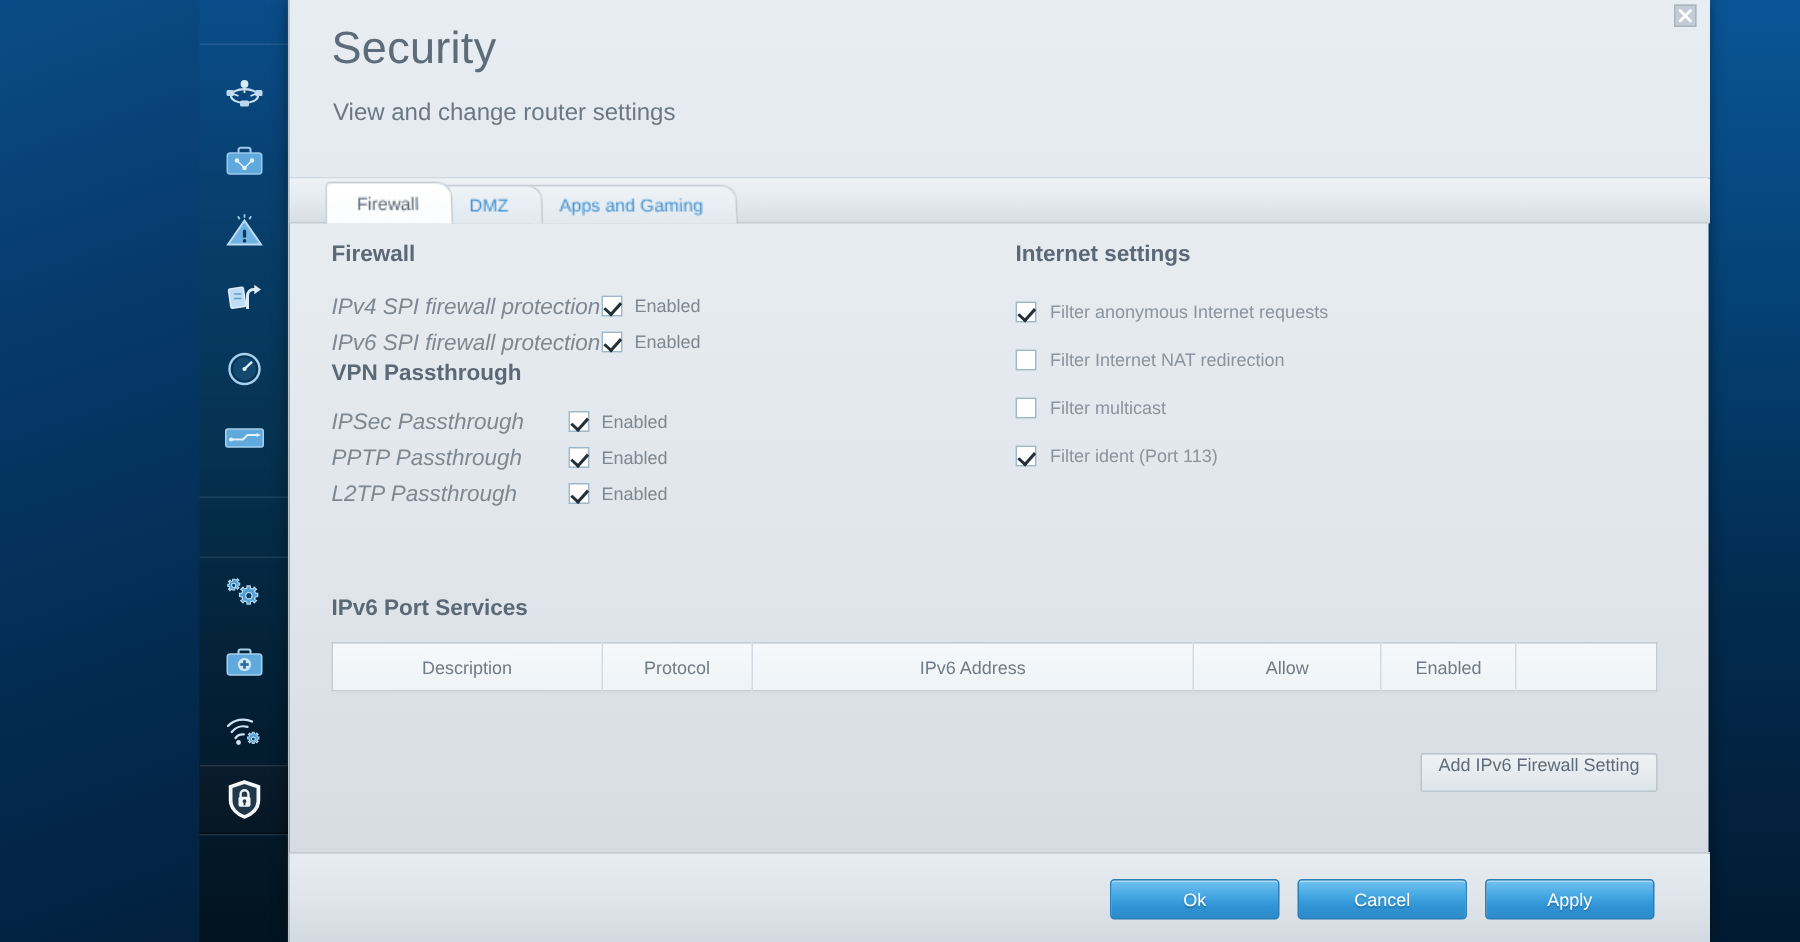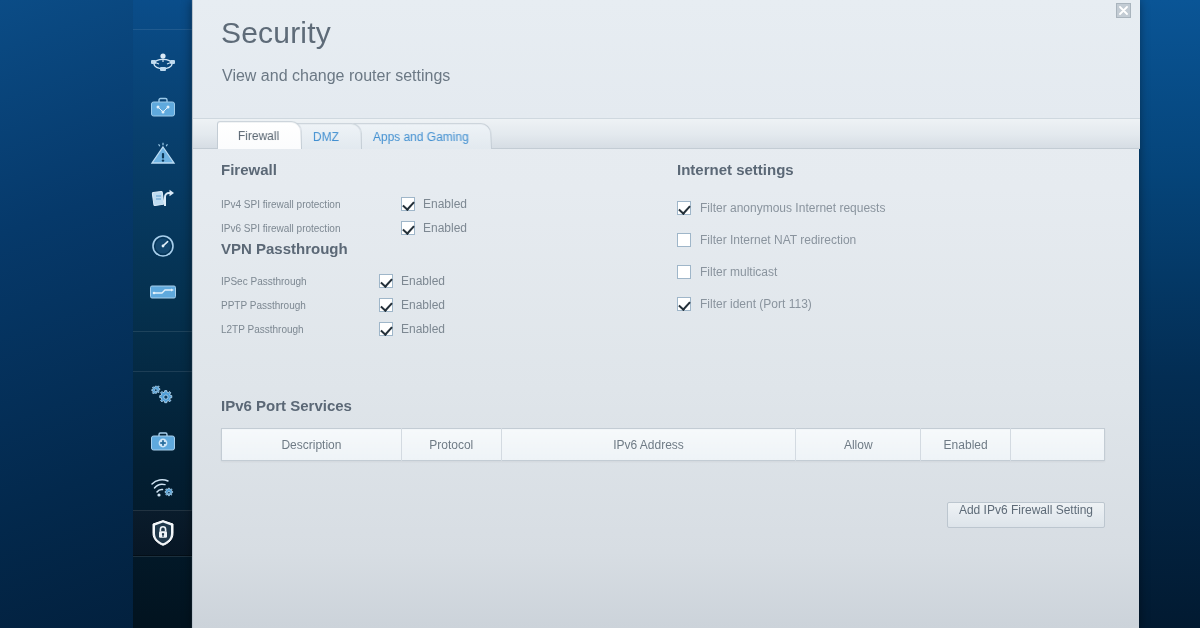--- a/index.html
+++ b/index.html
@@ -125,22 +125,22 @@
   .col-right { position: absolute; left: 484px; top: 12px; width: 420px; }
 
   .sec-title {
     font-size: 15px; font-weight: bold; color: #5b6876;
     margin: 0 0 14px 0;
   }
   .sec-title.tight { margin-bottom: 12px; }
 
   .opt-row { display: flex; align-items: center; height: 24px; }
   .opt-label {
-    font-size: 10px; color: #7d8892;
-    width: 180px; flex: none;
+    font-size: 15px; color: #7d8892;
+    width: 180px; flex: none; font-style: italic;
   }
   .opt-label.narrow { width: 158px; }
 
   .chk {
     width: 14px; height: 14px; flex: none;
     background: #ffffff;
     border: 1px solid #9fb6c9;
     position: relative;
     cursor: pointer;
     display: inline-block;
@@ -446,15 +446,28 @@
           </thead>
           <tbody></tbody>
         </table>
 
         <div class="add-btn">
           <span>Add IPv6 Firewall Setting</span>
         </div>
       </div>
     </div>
 
+    <div class="footer">
+      <div class="btn-row">
+        <div class="btn-primary">
+          <span>Ok</span>
+        </div>
+        <div class="btn-primary">
+          <span>Cancel</span>
+        </div>
+        <div class="btn-primary">
+          <span>Apply</span>
+        </div>
+      </div>
+    </div>
 
   </div>
 </div>
 
 </body></html>

